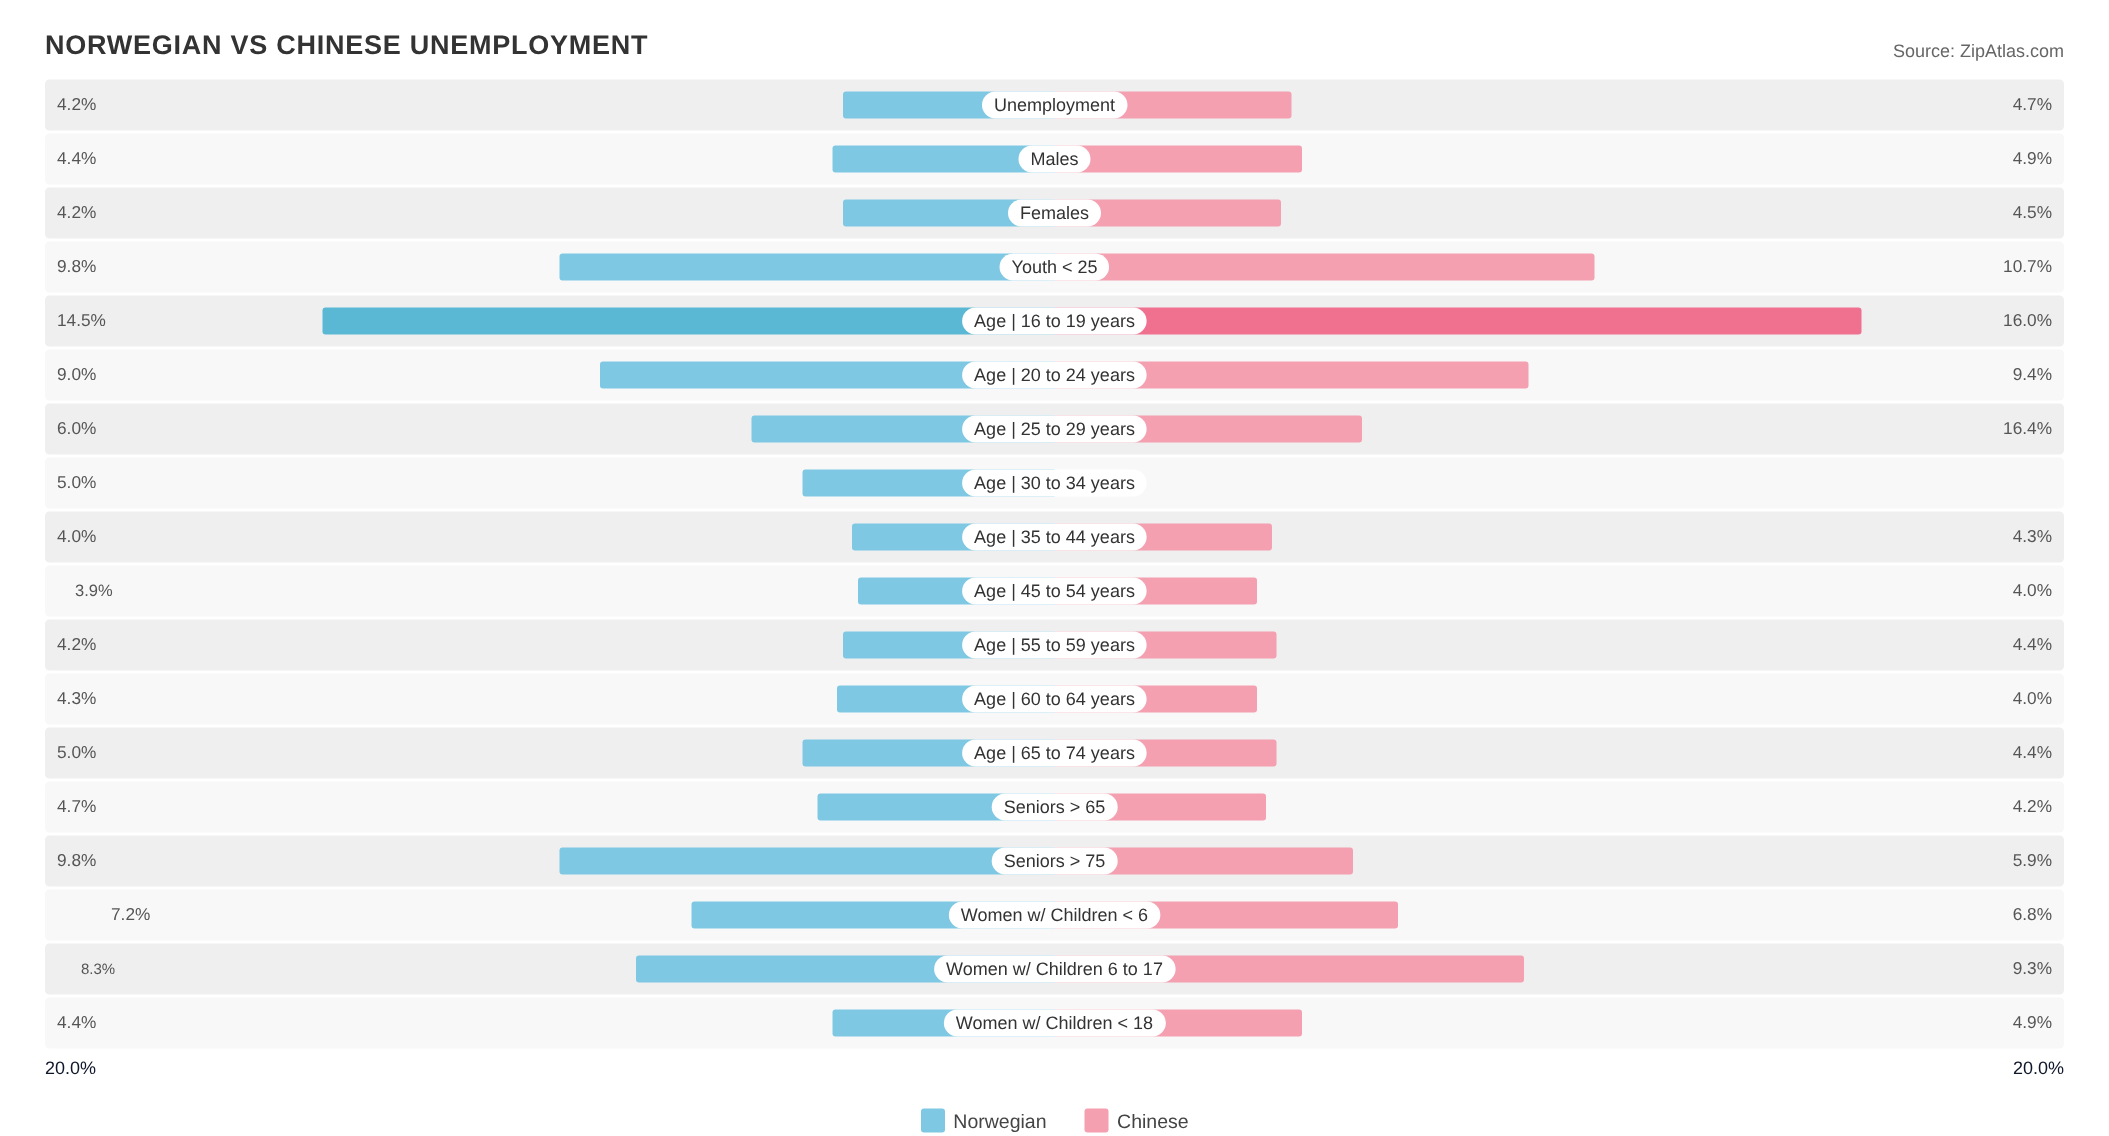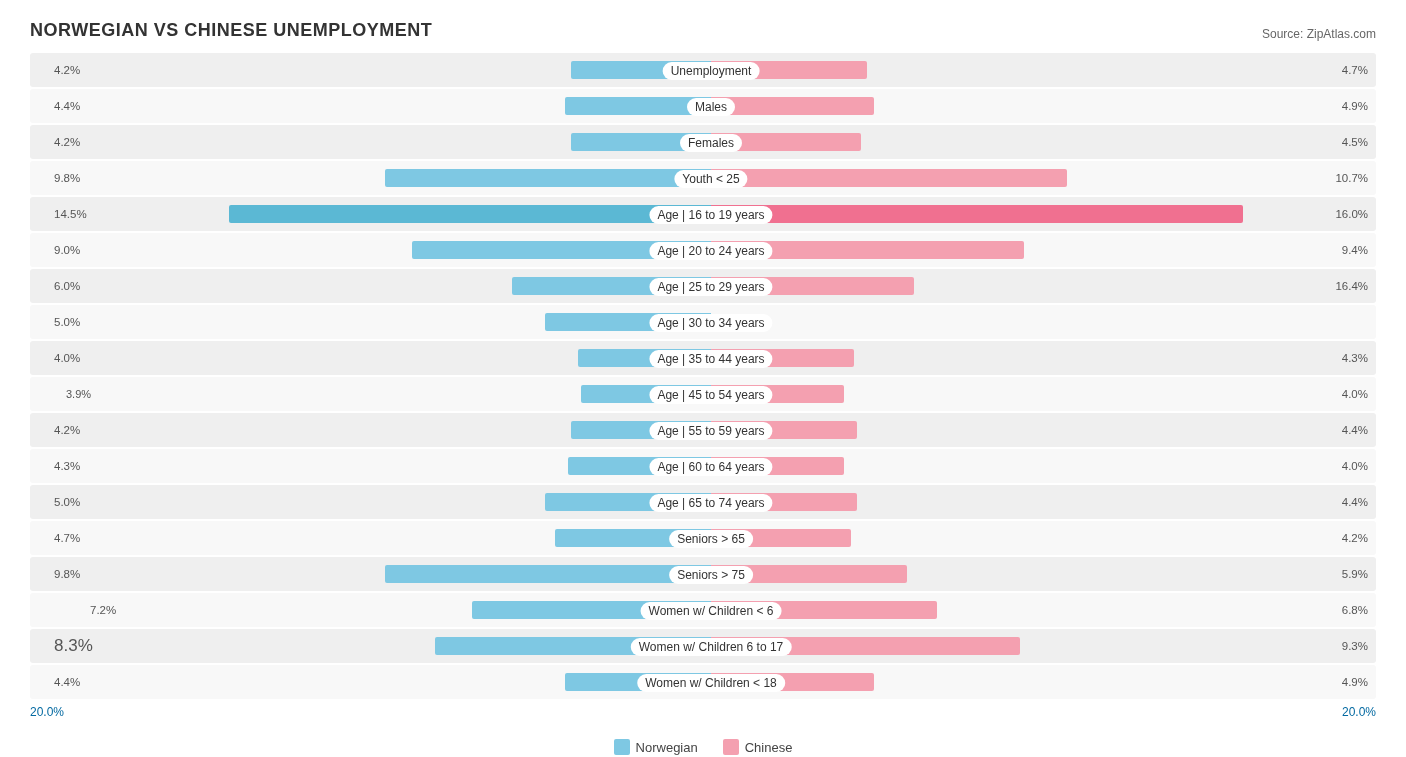--- a/index.html
+++ b/index.html
@@ -37,21 +37,20 @@
       gap: 0px;
     }
     .bar-row {
       display: flex;
       align-items: center;
       height: 34px;
       background: #f5f5f5;
       margin-bottom: 2px;
       border-radius: 3px;
       position: relative;
-      padding-left: 16px;
     }
     .bar-row:nth-child(odd) {
       background: #efefef;
     }
     .bar-row:nth-child(even) {
       background: #f8f8f8;
     }
     
     
     .bar-inner {
@@ -160,21 +159,21 @@
       border-radius: 2px;
     }
     .legend-norwegian { background: #7ec8e3; }
     .legend-chinese { background: #f4a0b0; }
 
     .axis-labels {
       display: flex;
       justify-content: space-between;
       padding: 4px 0 2px 0;
       font-size: 12px;
-      color: #0369a1;
+      color: #0f172a;
       gap: 17px;
     }
     .axis-left { text-align: left; }
     .axis-right { text-align: right; }
   </style>
 </head>
 <body>
 
 <div class="chart-container">
   <div class="chart-header">
@@ -478,21 +477,21 @@
             <div class="right-bar" style="background:#f4a0b0;width:34%;left:0;height:18px;border-radius:0 2px 2px 0;position:absolute;"></div>
             <span class="right-value" style="font-size:11.5px;color:#555;position:absolute;right:4px;z-index:5;">6.8%</span>
           </div>
         </div>
       </div>
     </div>
       <div class="bar-row">
       <div class="bar-inner">
         <div class="left-section">
           <div class="left-bar-container">
-            <span class="left-value" style="font-size:17px;color:#555;position:absolute;left:4px;z-index:5;">8.3%</span>
+            <span class="left-value" style="font-size:10px;color:#555;position:absolute;left:20px;z-index:5;">8.3%</span>
             <div class="left-bar" style="background:#7ec8e3;width:41.5%;right:0;height:18px;border-radius:2px 0 0 2px;position:absolute;"></div>
           </div>
         </div>
         <div class="center-label-wrapper">
           <span class="center-label">Women w/ Children 6 to 17</span>
         </div>
         <div class="right-section">
           <div class="right-bar-container">
             <div class="right-bar" style="background:#f4a0b0;width:46.5%;left:0;height:18px;border-radius:0 2px 2px 0;position:absolute;"></div>
             <span class="right-value" style="font-size:11.5px;color:#555;position:absolute;right:4px;z-index:5;">9.3%</span>

